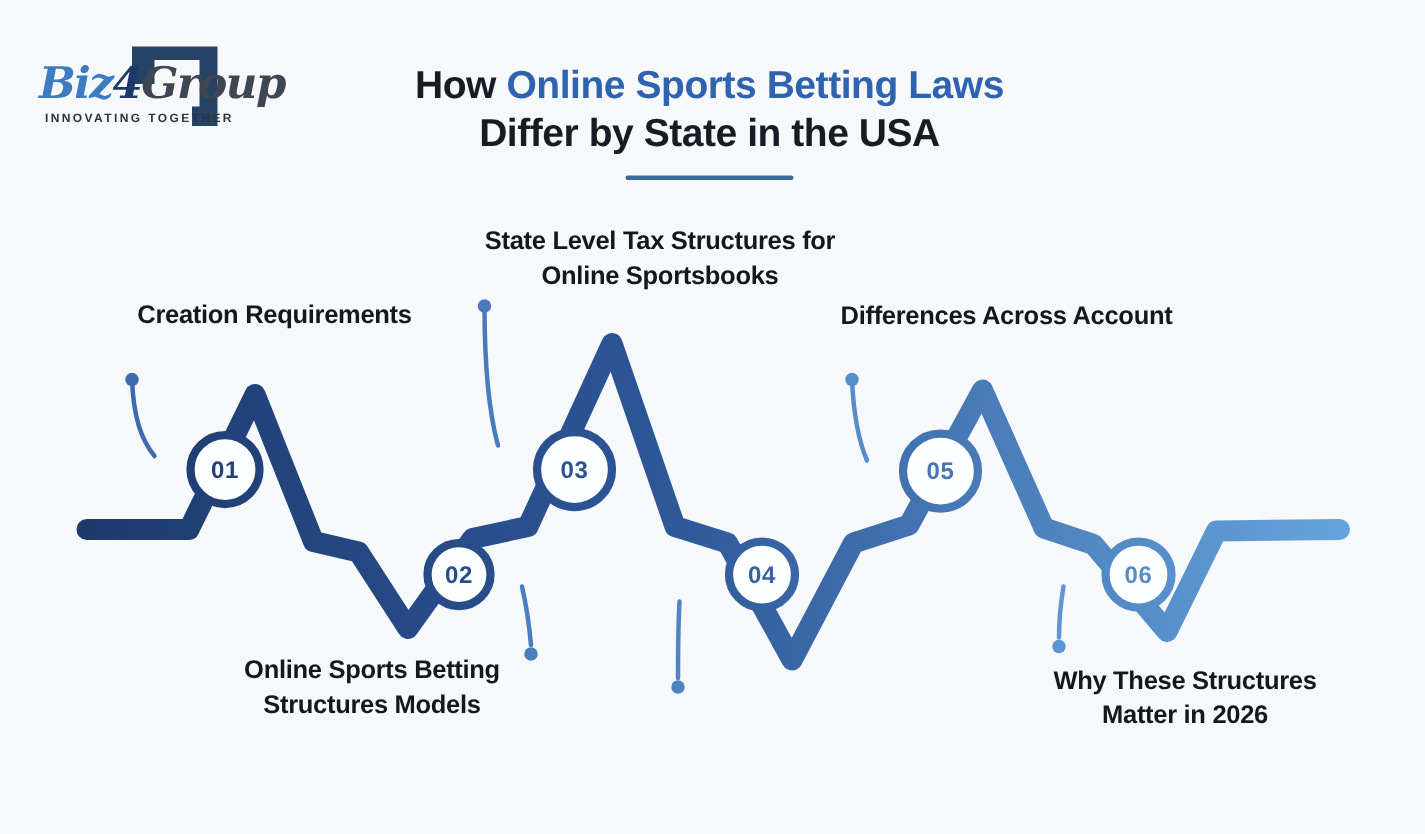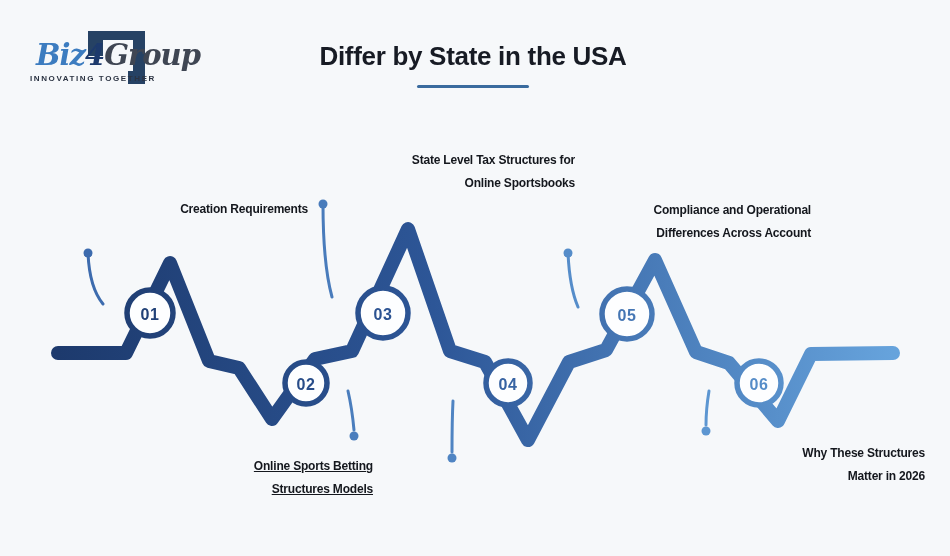--- a/index.html
+++ b/index.html
@@ -9,21 +9,21 @@
     font-family:"Liberation Sans", sans-serif;
     overflow:hidden;
   }
   
   .logo-mark { position:absolute; left:88px; top:29px; z-index:1; }
   .brand {
     position:absolute; left:26px; top:38px; z-index:2;
     font-family:"DejaVu Serif", serif; font-style:italic;
     font-size:29px; font-weight:600; letter-spacing:-1px; white-space:nowrap;
   }
-  .brand .p1 { color:var(--logo-blue,#3c7cc0);margin-left:10px; }
+  .brand .p1 { color:var(--logo-blue,#3c7cc0); }
   .brand .p2 { color:var(--wave-gradient-start,#1d3a6d); }
   .brand .p3 { color:var(--logo-gray,#3f4653); }
   .tagline {
     position:absolute; left:30px; top:74px; z-index:2;
     font-size:8px; font-weight:bold; letter-spacing:1.6px;
     color:var(--tagline-color,#2b3342); white-space:nowrap;
   }
   
   .title {
     position:absolute; left:253px; top:40px; width:440px;
@@ -39,43 +39,44 @@
   .wave-svg { position:absolute; left:0; top:0; z-index:0; }
   .wave-path { fill:none; stroke-width:14; stroke-linecap:round; stroke-linejoin:round; }
   .connector { fill:none; stroke-width:3; stroke-linecap:round; }
   .marker-circle { fill:#fdfeff; stroke-width:5.5; }
   .marker-number {
     font-family:"Liberation Sans", sans-serif; font-size:16px; font-weight:bold;
     letter-spacing:0.5px; text-anchor:middle; dominant-baseline:central;
   }
   
   .step-label {
-    position:absolute; text-align:right;
-    font-size:12px; line-height:23px; font-weight:700;
+    position:absolute; text-align:center;
+    font-size:17px; line-height:23px; font-weight:700;
     letter-spacing:-0.2px; color:var(--label-text,#14171d);
   }
   #label-1 { left:58px;  top:198px; width:250px; }
-  #label-2 { left:123px; top:455px; width:250px;text-decoration:underline; }
+  #label-2 { left:123px; top:435px; width:250px; }
   #label-3 { left:305px; top:149px; width:270px; }
   #label-4 { left:390px; top:472px; width:270px; }
   #label-5 { left:531px; top:199px; width:280px; }
   #label-6 { left:655px; top:442px; width:270px; }
 </style>
 </head>
 <body>
 
 <div class="stage">
 
   <svg class="logo-mark" width="58" height="57" viewBox="0 0 58 57">
     <polygon points="0,2 57,2 57,55 40,55 40,42 45,42 45,11 15,11 15,27 0,27" fill="#264264"></polygon>
   </svg>
   <div class="brand"><span class="p1">Biz</span><span class="p2">4</span><span class="p3">Group</span></div>
   <div class="tagline">INNOVATING TOGETHER</div>
 
   <div class="title">
+    <div><span>How</span> <span class="hl">Online Sports Betting Laws</span></div>
     <div>Differ by State in the USA</div>
     <div class="title-underline"></div>
   </div>
 
   <svg class="wave-svg" width="950" height="556" viewBox="0 0 950 556">
     <defs>
       <linearGradient id="wavegrad" gradientUnits="userSpaceOnUse" x1="58" y1="0" x2="893" y2="0">
         <stop offset="0" stop-color="#1d3a6d"></stop>
         <stop offset="0.45" stop-color="#2d5697"></stop>
         <stop offset="1" stop-color="#66a3dc"></stop>
@@ -146,21 +147,20 @@
   </div>
   <div class="step-label" id="label-2">
     <div>Online Sports Betting</div>
     <div>Structures Models</div>
   </div>
   <div class="step-label" id="label-3">
     <div>State Level Tax Structures for</div>
     <div>Online Sportsbooks</div>
   </div>
   <div class="step-label" id="label-5">
-    <div>Compliance and Operational</div>
     <div>Differences Across Account</div>
   </div>
   <div class="step-label" id="label-6">
     <div>Why These Structures</div>
     <div>Matter in 2026</div>
   </div>
 
 </div>
 
 </body></html>

